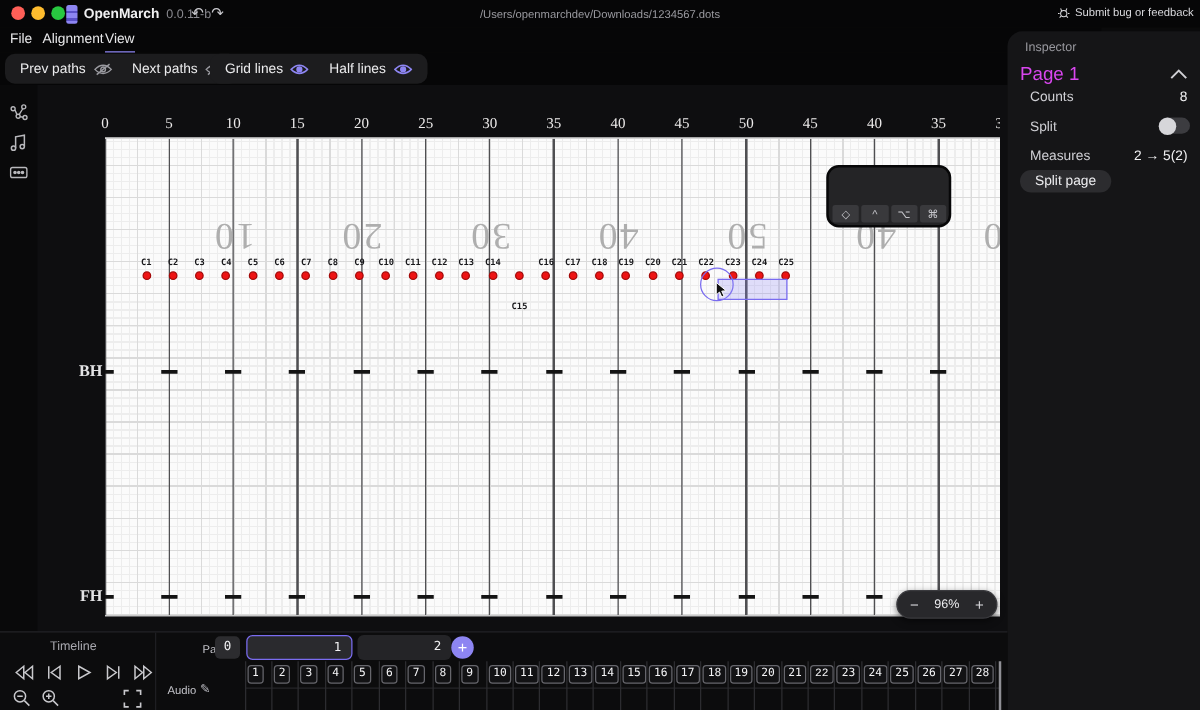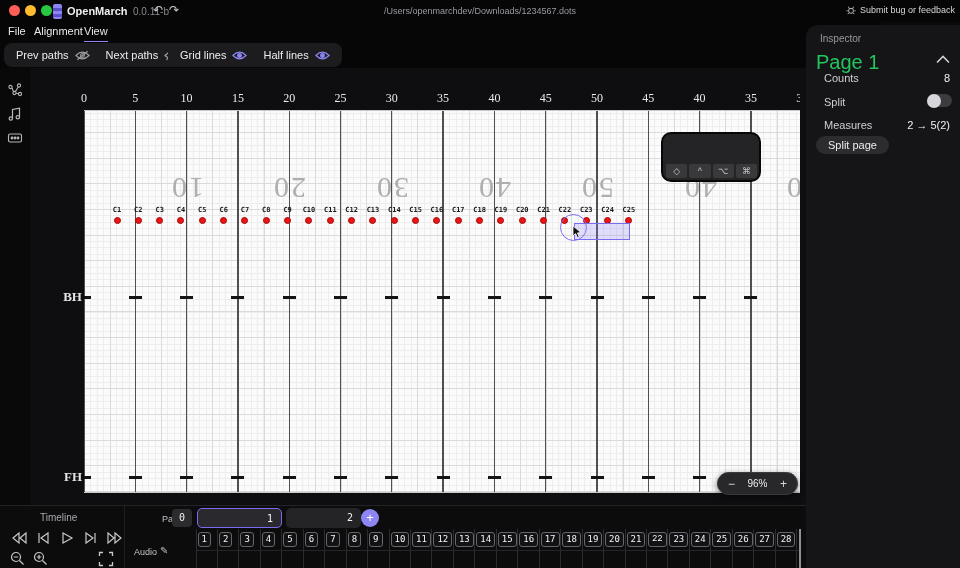--- a/index.html
+++ b/index.html
@@ -77,21 +77,21 @@
   .zoom-pill { position:absolute; left:717px; top:472px; width:81px; height:23px; background:#28282b;
     border:1px solid #3a3a3e; border-radius:13px; display:flex; align-items:center;
     justify-content:space-between; padding:0 10px; box-shadow:0 2px 6px rgba(0,0,0,.5); }
   .zoom-pill .zb { color:#d8d8dc; font-size:12px; line-height:1; }
   .zoom-pill .zl { color:#ededf0; font-size:10px; }
 
   
   .inspector { position:absolute; left:806px; top:25px; width:154px; height:543px;
     background:#151517; border-radius:12px 0 0 0; }
   .insp-title { position:absolute; left:14px; top:8px; font-size:10px; color:#98989e; }
-  .insp-page { position:absolute; left:10px; top:26px; font-size:20px; color:#22c55e; }
+  .insp-page { position:absolute; left:10px; top:26px; font-size:15px; color:#d946ef; }
   .insp-chev { position:absolute; right:10px; top:30px; width:14px; height:9px; color:#cfcfd4; }
   .insp-row-label { position:absolute; left:18px; font-size:11px; color:#cfcfd4; }
   .insp-row-value { position:absolute; right:10px; font-size:11px; color:#f0f0f2; }
   .toggle { position:absolute; right:8px; top:69px; width:25px; height:13px; border-radius:7px; background:#3c3c40; }
   .toggle .knob { position:absolute; left:0px; top:-0.5px; width:14px; height:14px; border-radius:50%; background:#d6d6da; }
   .split-btn { position:absolute; left:10px; top:111px; height:18px; padding:0 12px; background:#2c2c2f;
     border:none; border-radius:9px; color:#ededf0; font-size:11px; line-height:18px; }
 
   
   .timeline { position:absolute; left:0; top:505px; width:806px; height:63px; background:#0c0c0d;
@@ -302,21 +302,21 @@
       <div class="marcher-label" style="left: 224.97px;">C10</div>
       <div class="marcher-dot" style="left: 224.97px;"></div>
       <div class="marcher-label" style="left: 246.3px;">C11</div>
       <div class="marcher-dot" style="left: 246.3px;"></div>
       <div class="marcher-label" style="left: 267.63px;">C12</div>
       <div class="marcher-dot" style="left: 267.63px;"></div>
       <div class="marcher-label" style="left: 288.96px;">C13</div>
       <div class="marcher-dot" style="left: 288.96px;"></div>
       <div class="marcher-label" style="left: 310.29px;">C14</div>
       <div class="marcher-dot" style="left: 310.29px;"></div>
-      <div class="marcher-label" style="left: 331.62px;">C15</div>
+      <div class="marcher-label" style="left: 331.62px; margin-top: 35px;">C15</div>
       <div class="marcher-dot" style="left: 331.62px;"></div>
       <div class="marcher-label" style="left: 352.95px;">C16</div>
       <div class="marcher-dot" style="left: 352.95px;"></div>
       <div class="marcher-label" style="left: 374.28px;">C17</div>
       <div class="marcher-dot" style="left: 374.28px;"></div>
       <div class="marcher-label" style="left: 395.61px;">C18</div>
       <div class="marcher-dot" style="left: 395.61px;"></div>
       <div class="marcher-label" style="left: 416.94px;">C19</div>
       <div class="marcher-dot" style="left: 416.94px;"></div>
       <div class="marcher-label" style="left: 438.27px;">C20</div>

